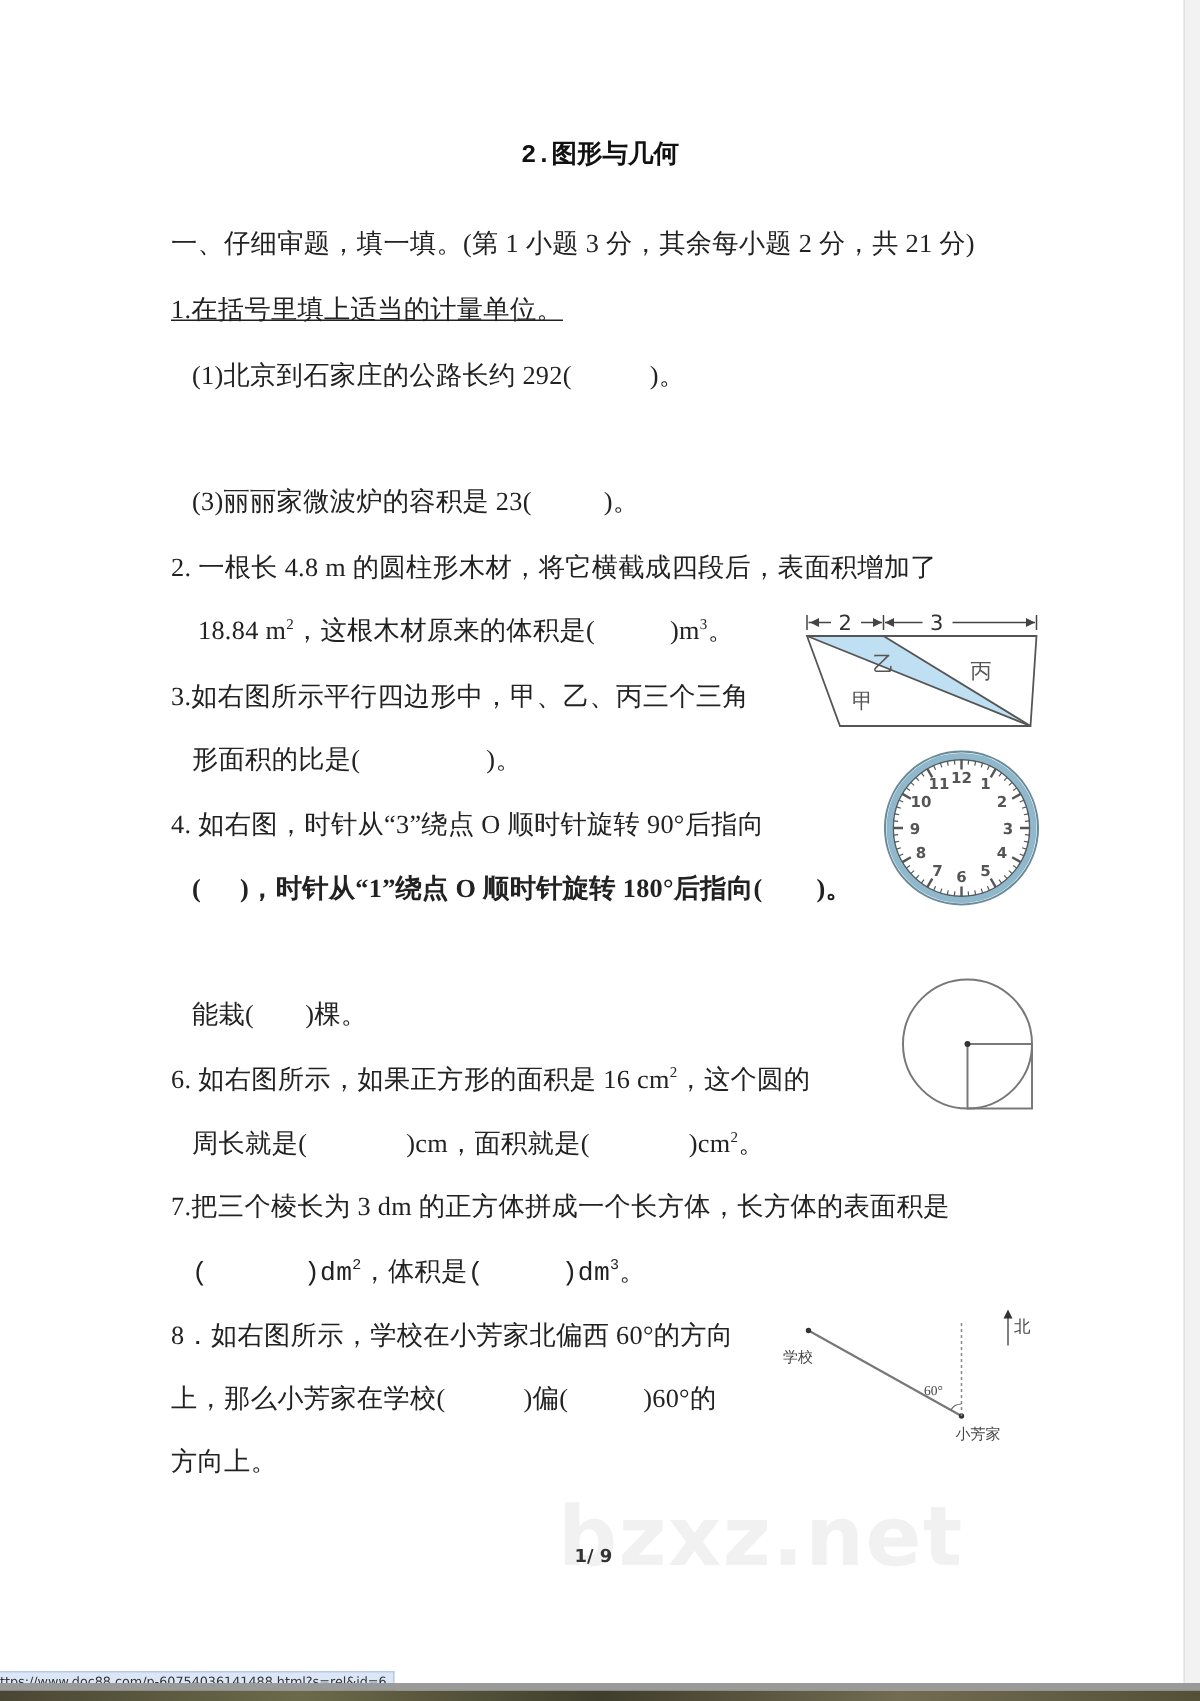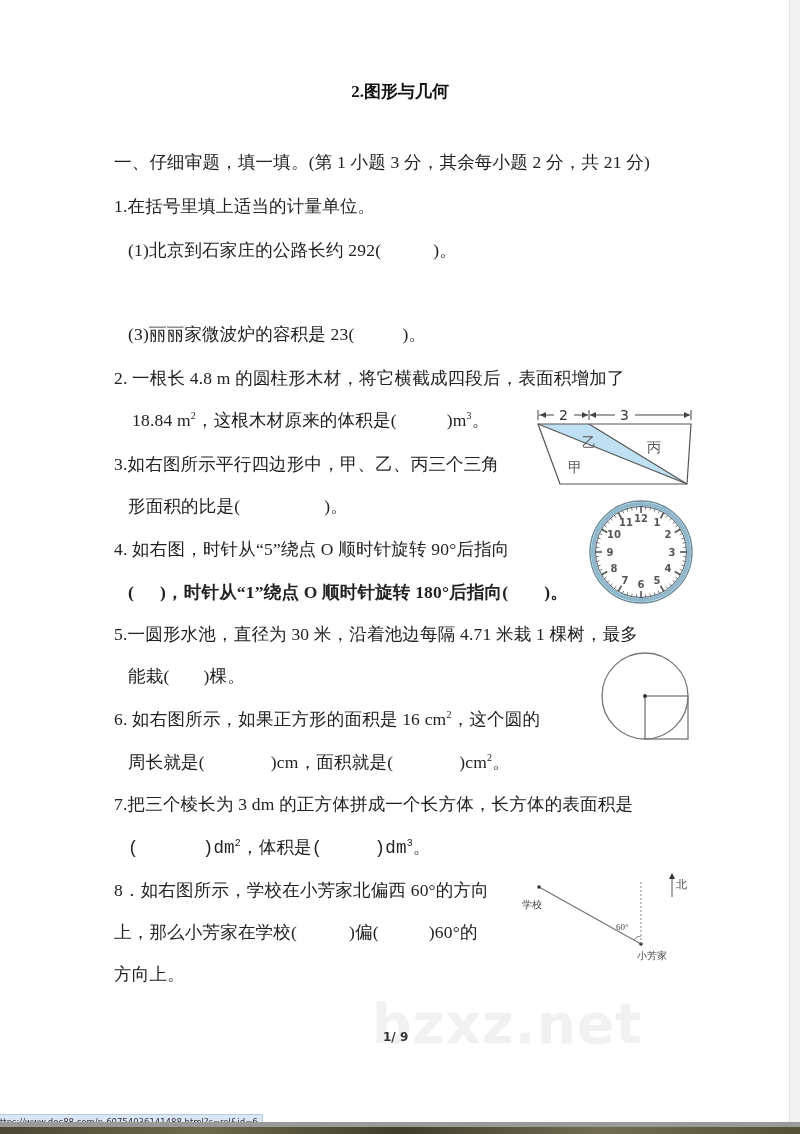--- a/index.html
+++ b/index.html
@@ -5,22 +5,22 @@
   html, body { margin:0; padding:0; }
   body {
     width:800px; height:1134px; position:relative; overflow:hidden;
     background:#ffffff;
     font-family:"Liberation Serif","DejaVu Serif",serif;
     color:#222;
   }
   .page { position:absolute; left:0; top:0; width:790px; height:1122px; background:#fff; }
   .scroll-edge { position:absolute; right:0; top:0; width:10px; height:1122px; background:#f2f2f2; border-left:1px solid #e2e2e2; }
   .title {
-    position:absolute; top:80px; left:0; width:800px; text-align:center;
-    font-family:Liberation Serif, serif; font-weight:bold; font-size:17px; color:#111;
+    position:absolute; top:91px; left:0; width:800px; text-align:center;
+    font-family:Liberation Mono, monospace; font-weight:bold; font-size:17px; color:#111;
   }
   .line { position:absolute; font-size:17.5px; white-space:nowrap; color:#222; letter-spacing:0.2px; }
   .blank { display:inline-block; }
   sup { font-size:10px; vertical-align:7px; }
   .fig { position:absolute; }
   .pagenum { position:absolute; top:1030px; left:383px; font-family:"DejaVu Sans",sans-serif; font-weight:bold; font-size:12px; color:#333; }
   .watermark {
     position:absolute; top:992px; left:372px;
     font-family:"DejaVu Sans","Liberation Sans",sans-serif; font-weight:bold; font-size:55px;
     color:#f1f1f1; letter-spacing:1px; z-index:0;
@@ -37,21 +37,21 @@
 <body>
 
 <div class="page">
 
   <div class="watermark">bzxz.net</div>
 
   <div class="title">2.图形与几何</div>
 
   <div class="line" style="top:150px; left:114px;">一、仔细审题，填一填。(第 1 小题 3 分，其余每小题 2 分，共 21 分)</div>
 
-  <div class="line" style="top:194px; left:114px;">1.在括号里填上适当的计量单位。</div>
+  <div class="line" style="top:194px; left:114px;text-decoration:underline;">1.在括号里填上适当的计量单位。</div>
   <div class="line" style="top:238px; left:128px;">
     <span>(1)北京到石家庄的公路长约 292(</span><span class="blank" style="width:52px;"></span><span>)。</span>
   </div>
   <div class="line" style="top:322px; left:128px;">
     <span>(3)丽丽家微波炉的容积是 23(</span><span class="blank" style="width:48px;"></span><span>)。</span>
   </div>
 
   <div class="line" style="top:366px; left:114px;">2. 一根长 4.8 m 的圆柱形木材，将它横截成四段后，表面积增加了</div>
   <div class="line" style="top:408px; left:132px;">
     <span>18.84 m</span><sup>2</sup><span>，这根木材原来的体积是(</span><span class="blank" style="width:50px;"></span><span>)m</span><sup>3</sup><span>。</span>
@@ -80,21 +80,21 @@
     <text x="90" y="18" font-size="14" fill="#333" font-family="DejaVu Sans, sans-serif">3</text>
     <polygon points="8,22 59,22 157,82" fill="#bfe0f2" stroke="none"></polygon>
     <polygon points="8,22 161,22 157,82 30,82" fill="none" stroke="#555" stroke-width="1.2"></polygon>
     <line x1="8" y1="22" x2="157" y2="82" stroke="#555" stroke-width="1.2"></line>
     <line x1="59" y1="22" x2="157" y2="82" stroke="#555" stroke-width="1.2"></line>
     <text x="52" y="45" font-size="14" fill="#555" font-family="DejaVu Sans, sans-serif">乙</text>
     <text x="38" y="70" font-size="14" fill="#555" font-family="DejaVu Sans, sans-serif">甲</text>
     <text x="117" y="50" font-size="14" fill="#555" font-family="DejaVu Sans, sans-serif">丙</text>
   </svg>
 
-  <div class="line" style="top:537px; left:114px;">4. 如右图，时针从“5”绕点 O 顺时针旋转 90°后指向</div>
+  <div class="line" style="top:537px; left:114px;">4. 如右图，时针从“3”绕点 O 顺时针旋转 90°后指向</div>
   <div class="line" style="top:580px; left:128px;font-weight:bold;">
     <span>(</span><span class="blank" style="width:26px;"></span><span>)，时针从“1”绕点 O 顺时针旋转 180°后指向(</span><span class="blank" style="width:36px;"></span><span>)。</span>
   </div>
 
   <svg class="fig" style="left:586px; top:497px;" width="110" height="110">
     <circle cx="55" cy="55" r="51" fill="none" stroke="#6a8b99" stroke-width="1.4"></circle>
     <circle cx="55" cy="55" r="48" fill="none" stroke="#8fb8cc" stroke-width="4"></circle>
     <circle cx="55" cy="55" r="45.5" fill="#fff" stroke="#4d5f66" stroke-width="1"></circle>
     <g id="ticks" stroke="#555" stroke-width="0.8">
         <line x1="55" y1="9.5" x2="55" y2="16" stroke-width="1.6"></line>
@@ -167,21 +167,20 @@
       <text x="71" y="87">5</text>
       <text x="55" y="91">6</text>
       <text x="39" y="87">7</text>
       <text x="28" y="75">8</text>
       <text x="24" y="59">9</text>
       <text x="28" y="41">10</text>
       <text x="40" y="29">11</text>
     </g>
   </svg>
 
-  <div class="line" style="top:622px; left:114px;">5.一圆形水池，直径为 30 米，沿着池边每隔 4.71 米栽 1 棵树，最多</div>
   <div class="line" style="top:664px; left:128px;">
     <span>能栽(</span><span class="blank" style="width:34px;"></span><span>)棵。</span>
   </div>
 
   <svg class="fig" style="left:598px; top:652px;" width="100" height="90">
     <circle cx="47" cy="44" r="43" fill="none" stroke="#777" stroke-width="1.3"></circle>
     <rect x="47" y="44" width="43" height="43" fill="none" stroke="#777" stroke-width="1.3"></rect>
     <circle cx="47" cy="44" r="2" fill="#333"></circle>
   </svg>
 

